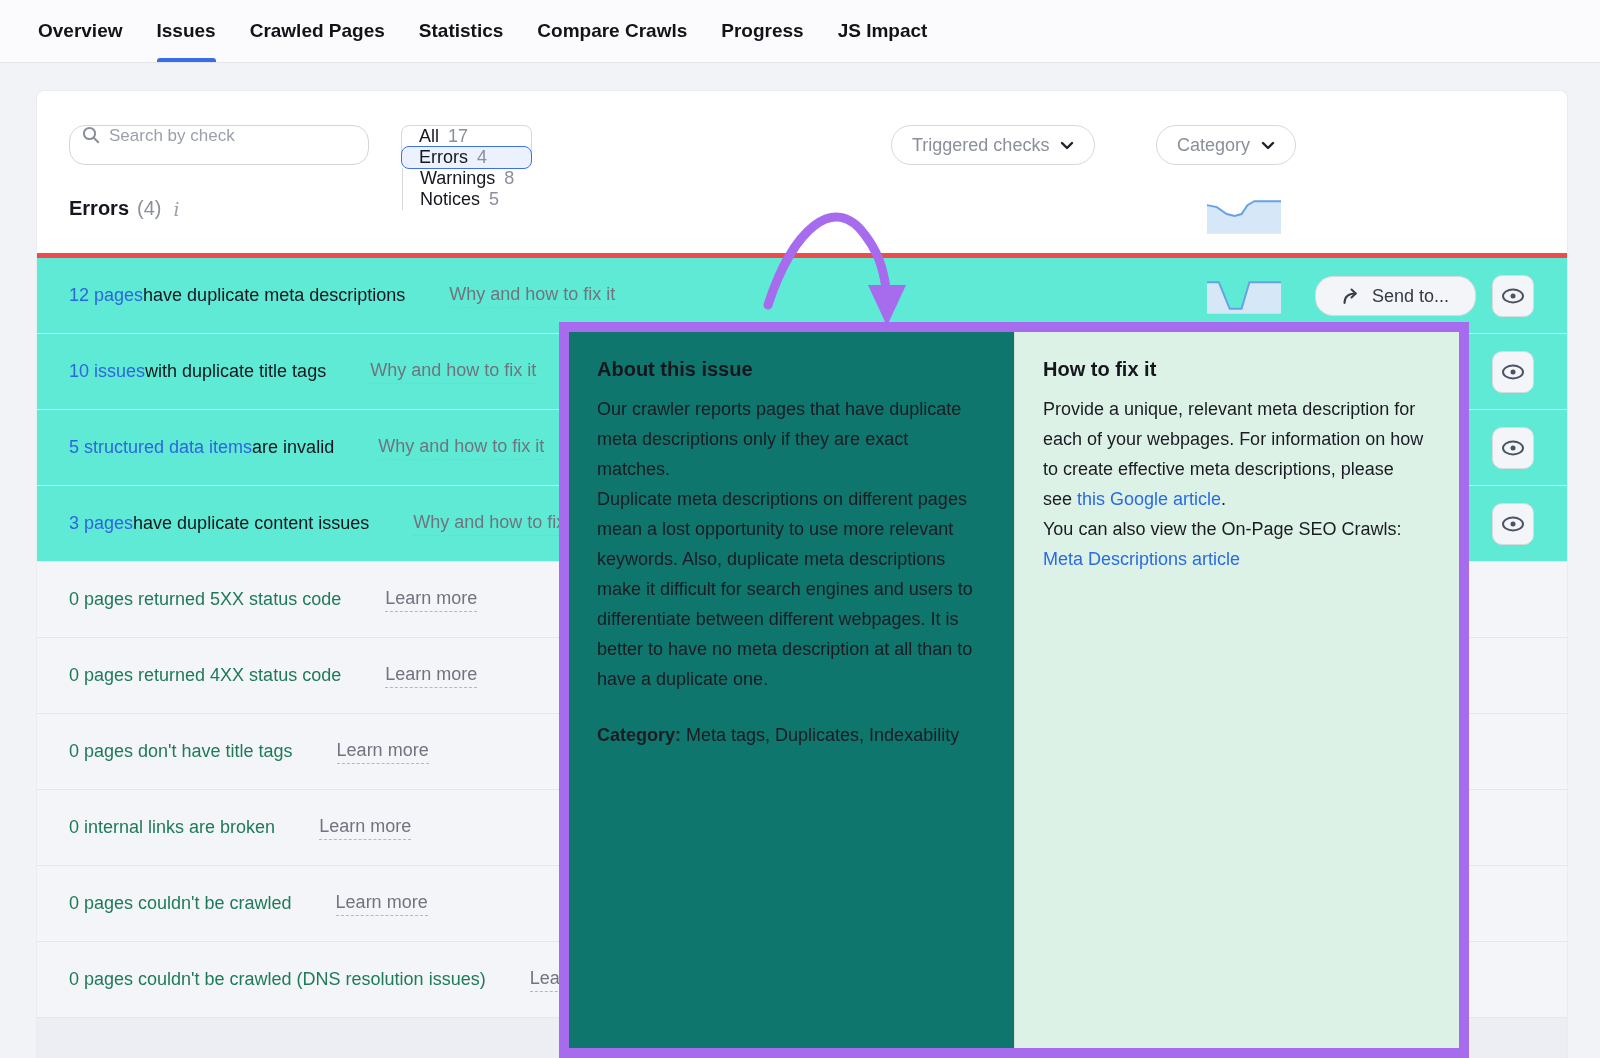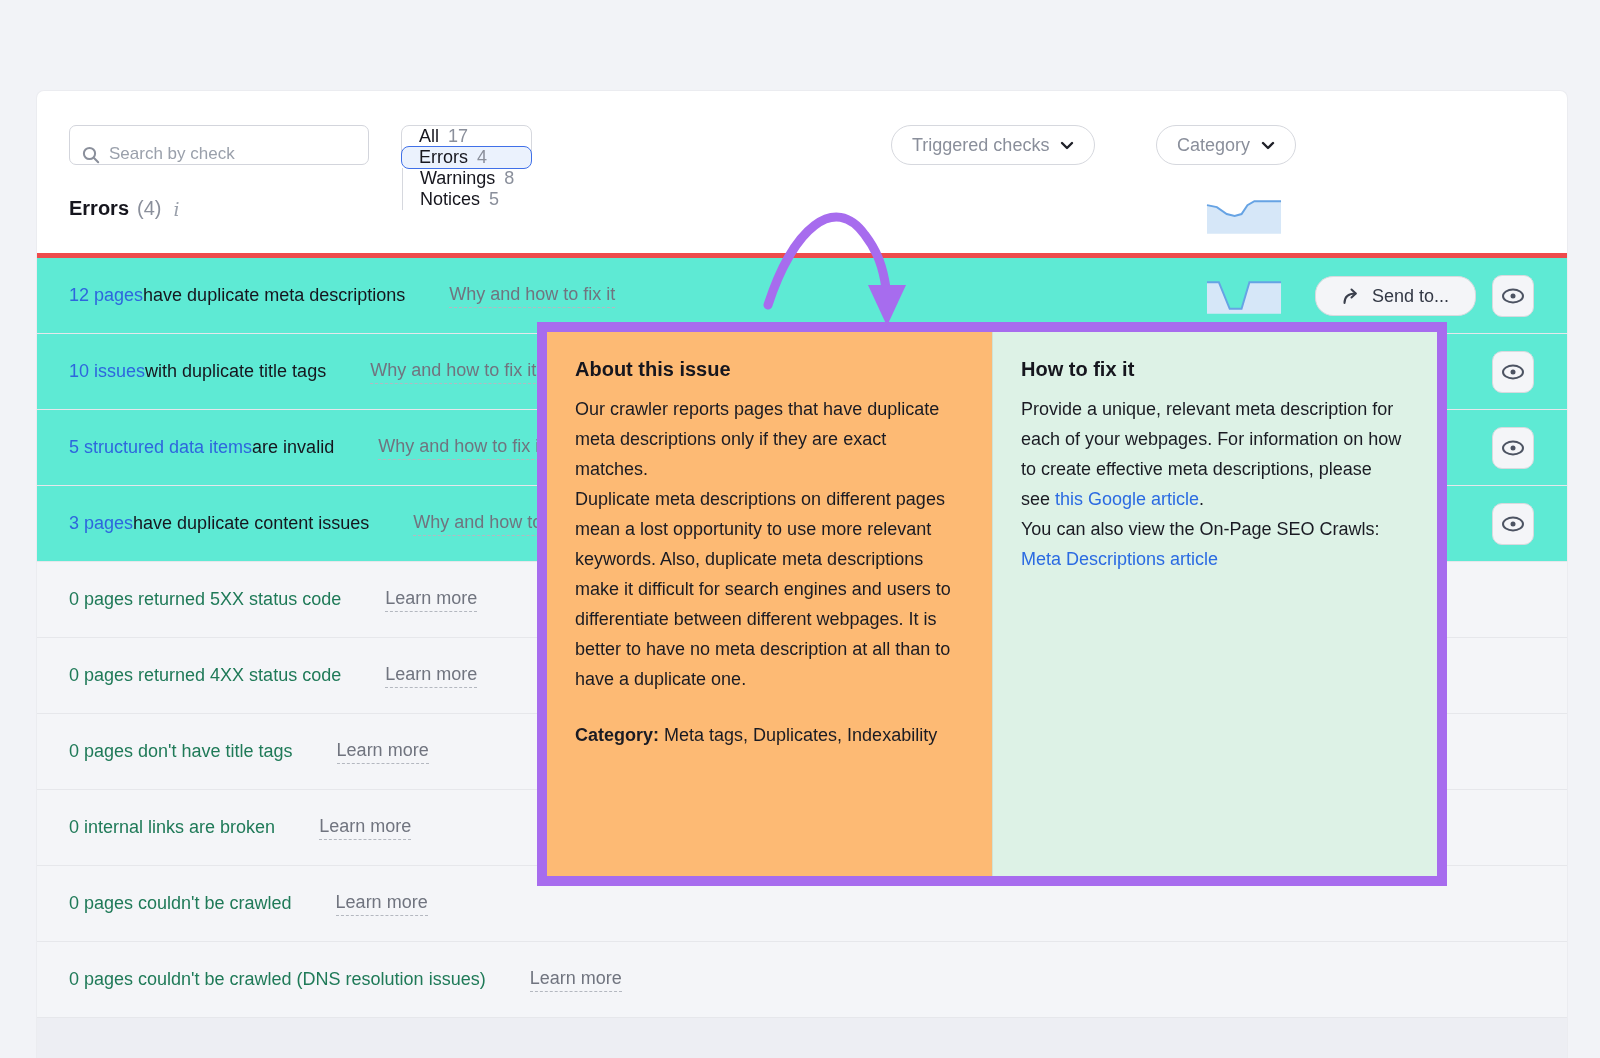--- a/index.html
+++ b/index.html
@@ -14,21 +14,21 @@
          font-size:19px; font-weight:600; color:#121219; cursor:pointer; white-space:nowrap; }
   .tab.active::after { content:""; position:absolute; left:0; right:0; bottom:0; height:4px;
          background:#3c6ce1; border-radius:3px 3px 0 0; }
 
   
   .card { position:absolute; left:36px; top:90px; width:1532px; height:968px; background:#ffffff;
           border:1px solid #ebecf0; border-bottom:none; border-radius:8px 8px 0 0; }
 
   
   .search { position:absolute; left:32px; top:34px; width:300px; height:40px; border:1px solid #d3d5dc;
-            border-radius:7px; background:#fff; display:flex; align-items:flex-end; padding:0 12px; }
+            border-radius:16px; background:#fff; display:flex; align-items:flex-start; padding:0 12px; }
   .search input { border:none; outline:none; flex:1; font-size:17px; color:#16161e; margin-left:9px;
             font-family:"Liberation Sans", sans-serif; background:transparent; }
   .search input::placeholder { color:#9aa0ab; }
 
   .filters { position:absolute; left:364px; top:34px; height:40px; display:flex; align-items:stretch;
              border:1px solid #d6d8de; border-radius:8px; background:#fff;flex-direction:column; }
   .chip { display:flex; align-items:center; padding:0 17px; font-size:18px; color:#16161e; cursor:pointer;
           border-left:1px solid #d6d8de; white-space:nowrap; }
   .chip:first-child { border-left:none; }
   .chip .cnt { color:#8a8f9b; margin-left:9px; }
@@ -65,37 +65,46 @@
   .send-btn { position:absolute; right:91px; top:18px; height:40px; border:1px solid #d8dade; border-radius:18px;
               background:#f4f5f8; display:flex; align-items:center; padding:0 26px; font-size:18px; color:#333845;
               cursor:pointer; }
   .send-btn svg { margin-right:11px; }
   .eye-btn { position:absolute; right:33px; top:17px; width:42px; height:42px; border:1px solid #d8dade;
              border-radius:10px; background:#f4f5f8; display:flex; align-items:center; justify-content:center;
              cursor:pointer; }
   .tail { position:absolute; left:0; top:927px; width:100%; height:41px; background:#edeef3; }
 
   
-  .popup { position:absolute; left:537px; top:322px; width:910px; height:564px; border:10px solid #a76cee;
-           background:#fdba74; display:flex; z-index:20; }
+  .popup { position:absolute; left:559px; top:322px; width:910px; height:736px; border:10px solid #a76cee;
+           background:#0f766e; display:flex; z-index:20; }
   .panel { width:445px; padding:24px 28px; font-size:18px; line-height:30px; color:#1a1b23; }
   .panel h3 { font-size:20px; font-weight:700; color:#16161e; margin-bottom:12px; line-height:26px; }
   .panel p { max-width:384px; }
   .panel.fixit { background:#ddf2e6; border-left:1px solid #cfe2d5; }
   .cat-line { margin-top:26px; max-width:384px; }
   .cat-line b { font-weight:700; }
   .plink { color:#2b6be2; cursor:pointer; text-decoration:none; }
 
   .arrow-svg { position:absolute; left:735px; top:188px; z-index:21; pointer-events:none; }
 </style>
 </head>
 <body>
 
 <div class="page">
 
+  <div class="topnav">
+    <div class="tab">Overview</div>
+    <div class="tab active">Issues</div>
+    <div class="tab">Crawled Pages</div>
+    <div class="tab">Statistics</div>
+    <div class="tab">Compare Crawls</div>
+    <div class="tab">Progress</div>
+    <div class="tab">JS Impact</div>
+  </div>
 
   <div class="card">
 
     <div class="search">
       <svg width="18" height="18" viewBox="0 0 18 18">
         <circle cx="7.5" cy="7.5" r="5.6" fill="none" stroke="#8a8f9b" stroke-width="2"></circle>
         <line x1="12" y1="12" x2="16.2" y2="16.2" stroke="#8a8f9b" stroke-width="2" stroke-linecap="round"></line>
       </svg>
       <input type="text" placeholder="Search by check" style="">
     </div>

